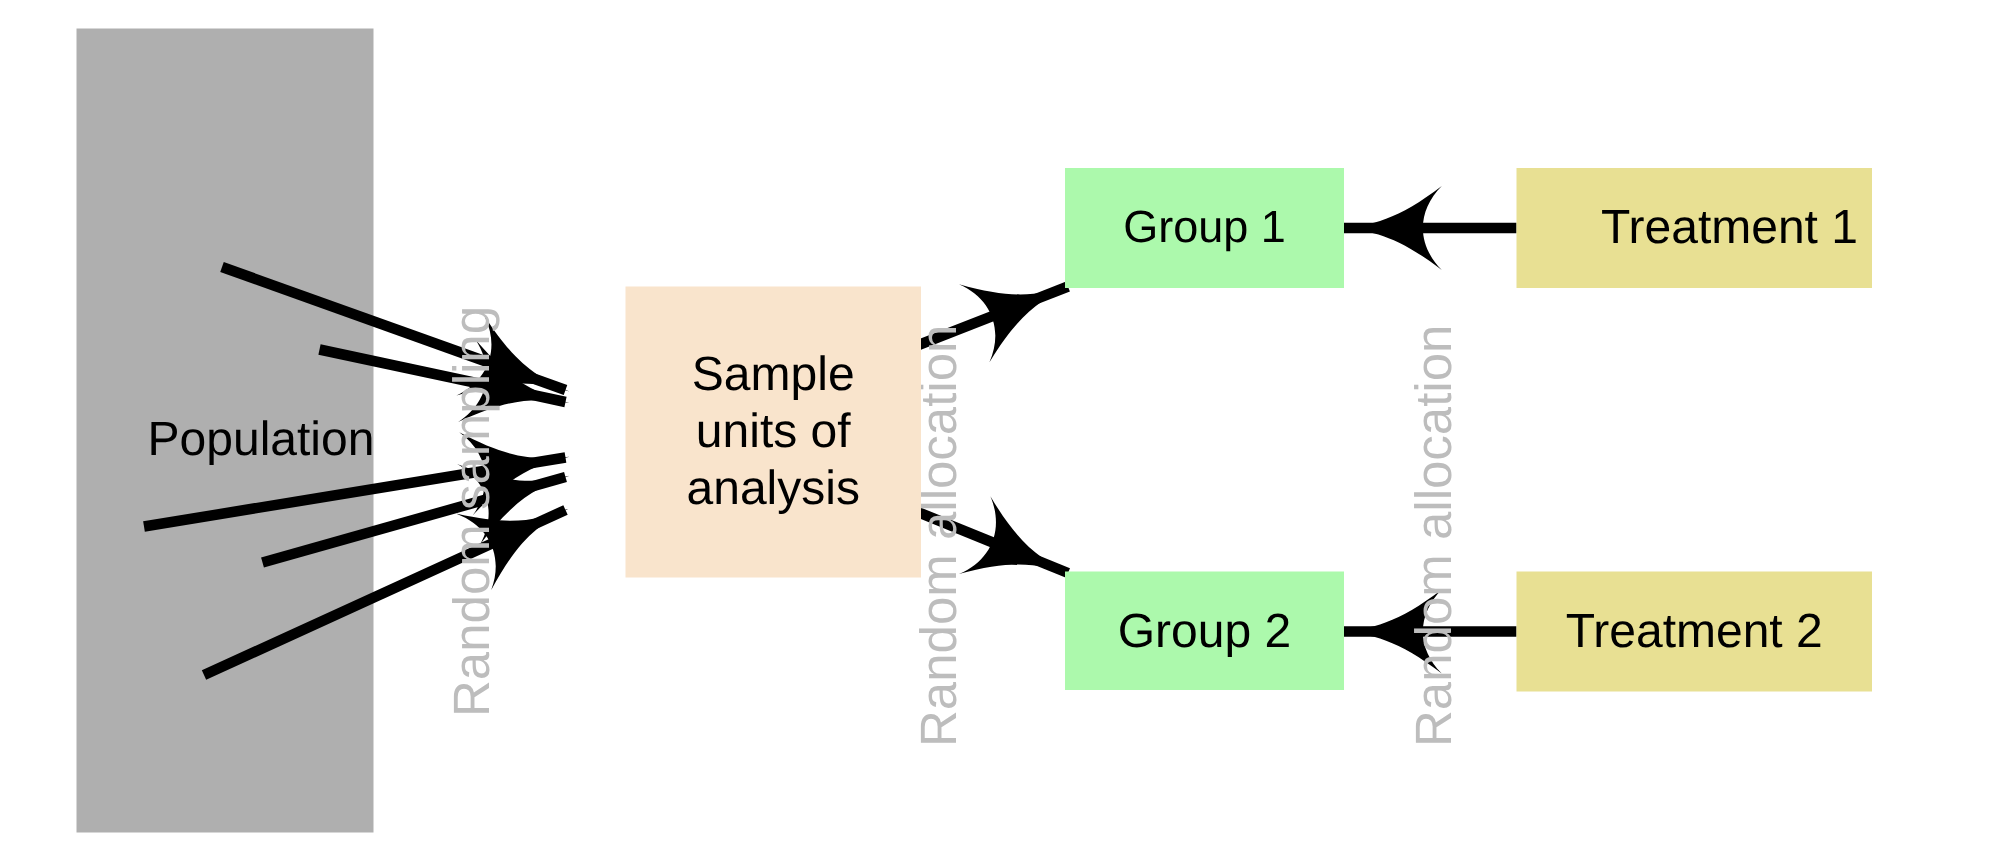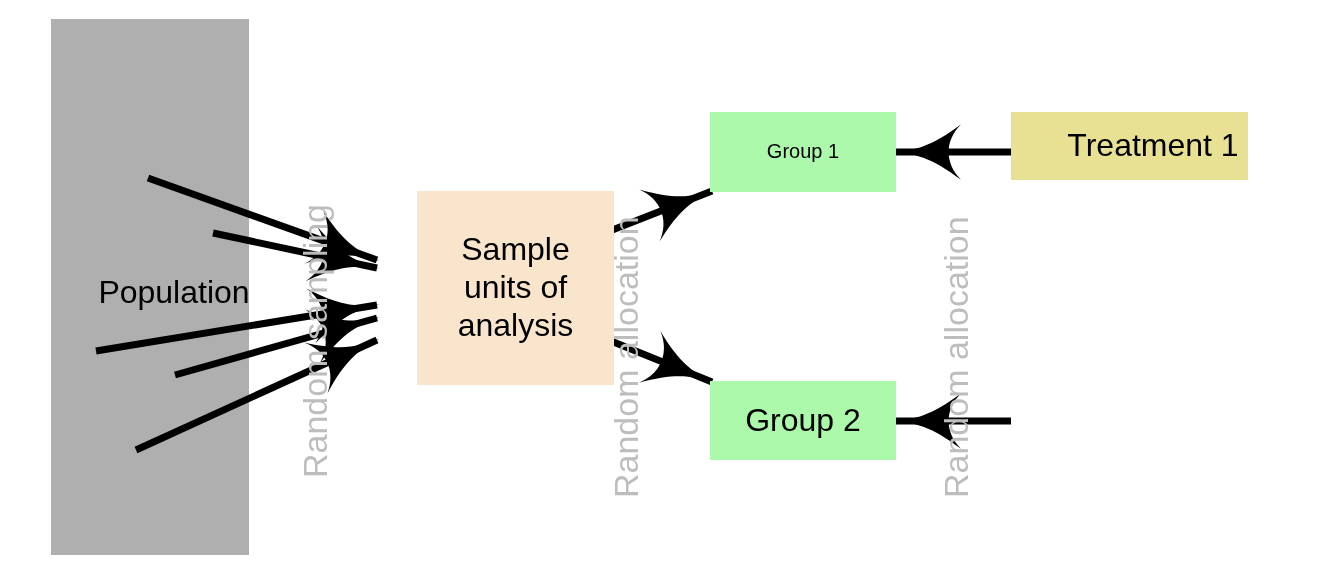--- a/index.html
+++ b/index.html
@@ -63,35 +63,35 @@
     background: #f9e4cc;
     font-size: 32px;
     margin-left: 40px;
   }
   #group1-box {
     left: 710px;
     top: 112px;
     width: 186px;
     height: 80px;
     background: #acf9ac;
-    font-size: 20px;
+    font-size: 30px;
   }
   #group2-box {
     left: 710px;
     top: 381px;
     width: 186px;
     height: 79px;
     background: #acf9ac;
     font-size: 32px;
   }
   #treatment1-box {
     left: 1011px;
     top: 112px;
     width: 237px;
-    height: 68px;
+    height: 80px;
     background: #e8e093;
     font-size: 32px;
     padding-left: 47px;
   }
   #treatment2-box {
     left: 1011px;
     top: 381px;
     width: 237px;
     height: 80px;
     background: #e8e093;
@@ -156,14 +156,15 @@
   <div class="vlabel" id="random-sampling-label">Random sampling</div>
   <div class="vlabel" id="random-allocation-1-label">Random allocation</div>
   <div class="vlabel" id="random-allocation-2-label">Random allocation</div>
 
   <div class="node" id="sample-box">Sample
 units of
 analysis</div>
   <div class="node" id="group1-box">Group 1</div>
   <div class="node" id="group2-box">Group 2</div>
   <div class="node" id="treatment1-box">Treatment 1</div>
+  <div class="node" id="treatment2-box">Treatment 2</div>
 
 </div>
 
 </body></html>

